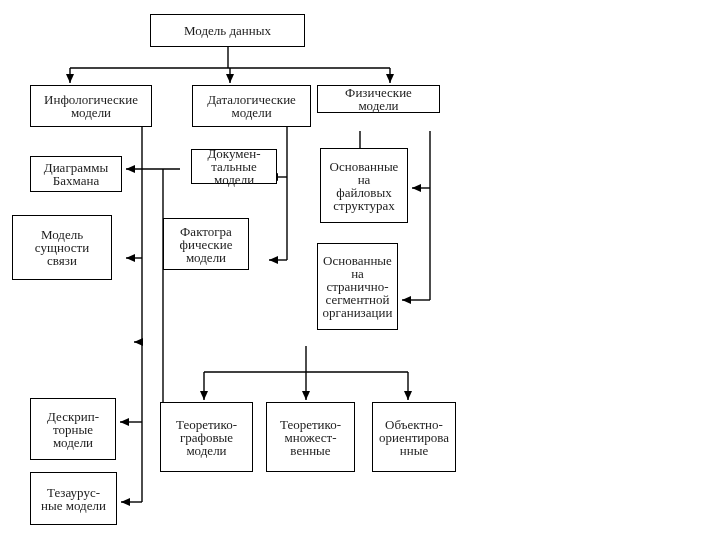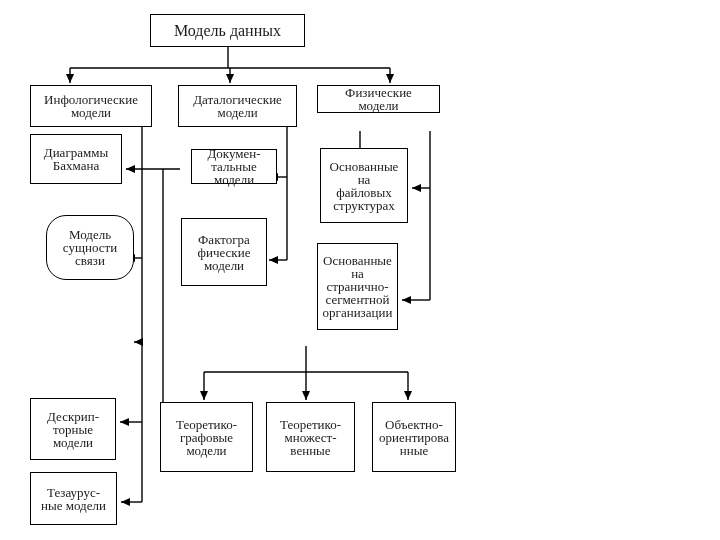--- a/index.html
+++ b/index.html
@@ -6,21 +6,21 @@
   #stage{
     position:relative;width:720px;height:540px;background:#ffffff;overflow:hidden;
     font-family:"Liberation Serif","DejaVu Serif",serif;color:#1c1c1c;
   }
   .box{
     position:absolute;box-sizing:border-box;border:1px solid #000;background:#fff;
     display:flex;align-items:center;justify-content:center;text-align:center;
     font-size:13px;line-height:13px;padding:2px;
   }
   .box .lbl{white-space:pre-line;}
-  .box.root{font-size:16px;}
+  .box.root{font-size:13px;}
   #wires{position:absolute;left:0;top:0;pointer-events:none;}
   #wires line{stroke:#000;stroke-width:1.4;}
 </style>
 </head>
 <body>
 
 <div id="stage">
 
   <svg id="wires" width="720" height="540" viewBox="0 0 720 540">
     <defs>
@@ -61,54 +61,54 @@
   </svg>
 
   <div class="box root" style="left:150px;top:14px;width:155px;height:33px;">
     <span class="lbl">Модель данных</span>
   </div>
 
   <div class="box" style="left:30px;top:85px;width:122px;height:42px;">
     <span class="lbl">Инфологические
 модели</span>
   </div>
-  <div class="box" style="left:178px;top:85px;width:119px;height:42px;justify-content:center;">
+  <div class="box" style="left:192px;top:85px;width:119px;height:42px;justify-content:center;">
     <span class="lbl">Даталогические
 модели</span>
   </div>
   <div class="box" style="left:317px;top:85px;width:123px;height:28px;">
     <span class="lbl">Физические
 модели</span>
   </div>
 
-  <div class="box" style="left:30px;top:134px;width:92px;height:50px;">
+  <div class="box" style="left:30px;top:156px;width:92px;height:36px;">
     <span class="lbl">Диаграммы
 Бахмана</span>
   </div>
-  <div class="box" style="left:46px;top:215px;width:88px;height:65px;border-radius:20px;">
+  <div class="box" style="left:12px;top:215px;width:100px;height:65px;">
     <span class="lbl">Модель
 сущности
 связи</span>
   </div>
   <div class="box" style="left:30px;top:398px;width:86px;height:62px;">
     <span class="lbl">Дескрип-
 торные
 модели</span>
   </div>
   <div class="box" style="left:30px;top:472px;width:87px;height:53px;">
     <span class="lbl">Тезаурус-
 ные модели</span>
   </div>
 
   <div class="box" style="left:179px;top:149px;width:86px;height:35px;margin-left:12px;">
     <span class="lbl">Докумен-
 тальные
 модели</span>
   </div>
-  <div class="box" style="left:181px;top:218px;width:86px;height:68px;">
+  <div class="box" style="left:163px;top:218px;width:86px;height:52px;">
     <span class="lbl">Фактогра
 фические
 модели</span>
   </div>
 
   <div class="box" style="left:320px;top:148px;width:88px;height:75px;">
     <span class="lbl">Основанные
 на
 файловых
 структурах</span>

